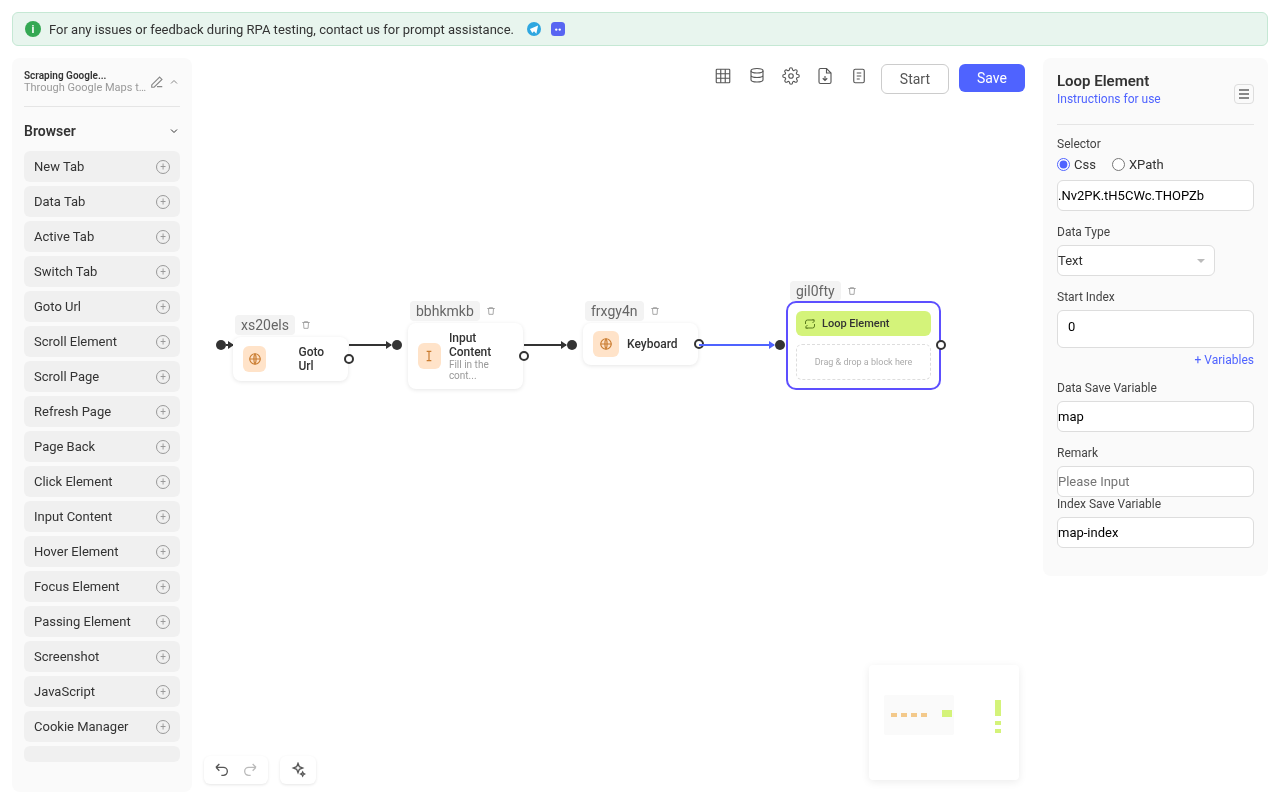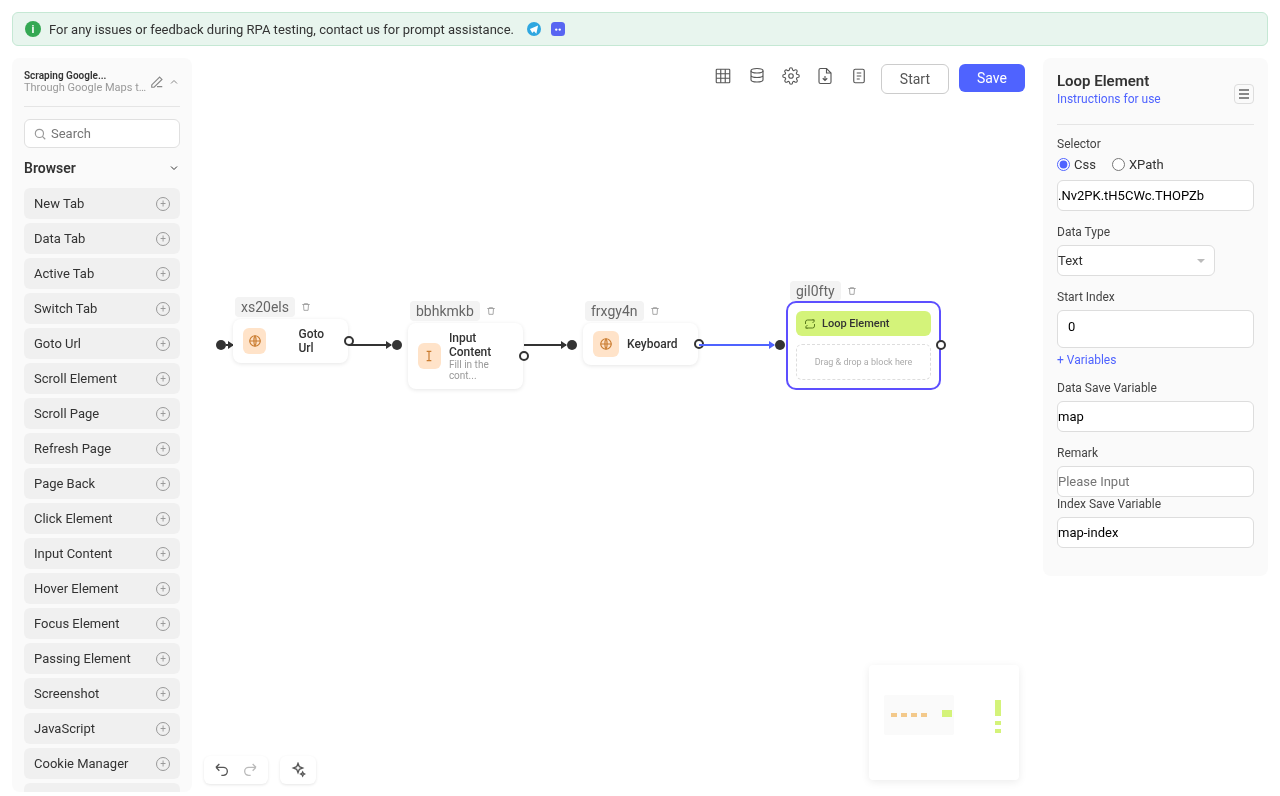--- a/index.html
+++ b/index.html
@@ -74,21 +74,21 @@
 .panel-title { font-weight: 600; font-size: 15px; }
 .panel-link { font-size: 12px; color: #4f63ff; cursor: pointer; margin-top: 2px; margin-bottom: 10px; display: block;}
 .panel-box hr { border: none; border-top: 1px solid #e5e5e5; margin: 8px 0 12px 0; }
 .field-label { font-size: 12px; color: #444; margin-bottom: 6px; display: block; }
 .radio-row { display: flex; gap: 16px; margin-bottom: 8px; font-size: 13px; }
 .radio-row label { display: flex; align-items: center; gap: 4px; }
 .radio-row input { accent-color: #4f63ff; }
 .field-input, .field-select { width: 100%; border: 1px solid #ddd; border-radius: 6px; padding: 7px 0; font-size: 13px; background: #fff; }
 .field-group { margin-bottom: 14px; }
 .textarea { width: 100%; border: 1px solid #ddd; border-radius: 6px; padding: 8px 10px; font-size: 13px; resize: none; height: 38px; }
-.var-link { text-align: left; font-size: 12px; color: #4f63ff; display: block; margin-top: 2px; cursor: pointer;}
+.var-link { text-align: right; font-size: 12px; color: #4f63ff; display: block; margin-top: 2px; cursor: pointer;}
 .select-wrap { position: relative; width: 158px;}
 .select-wrap::after { content: ''; position: absolute; right: 10px; top: 14px; border-left: 4px solid transparent; border-right: 4px solid transparent; border-top: 4px solid #bbb; }
 .list-icon { display:flex; flex-direction:column; gap:2px; padding:4px; border:1px solid #ddd; border-radius:4px; cursor:pointer;}
 .list-icon span { width:10px; height:2px; background:#888;}
 
 svg { display: block; }
 </style>
 </head>
 <body>
 
@@ -125,29 +125,20 @@
             <path d="M12 20h9M16.5 3.5l4 4L7 21H3v-4z"></path>
           </svg>
       </span>
       <span style="cursor:pointer; margin-left:4px;">
         <svg width="12" height="12" viewBox="0 0 24 24" fill="none" stroke="#888" stroke-width="2">
             <path d="M18 15l-6-6-6 6"></path>
           </svg>
       </span>
     </div>
     <hr>
-    <div class="search">
-      <span class="search-icon">
-        <svg width="14" height="14" viewBox="0 0 24 24" fill="none" stroke="#999" stroke-width="2">
-            <circle cx="11" cy="11" r="7"></circle>
-            <path d="M21 21l-5-5"></path>
-          </svg>
-      </span>
-      <input placeholder="Search" style="">
-    </div>
     <div class="category">
       <span>Browser</span>
       <svg width="12" height="12" viewBox="0 0 24 24" fill="none" stroke="#333" stroke-width="2">
           <path d="M6 9l6 6 6-6"></path>
         </svg>
     </div>
     <div class="block-list" id="block-list">
         <div class="block-item">
           <span>New Tab</span>
           <span class="add-icon">+</span>
@@ -254,21 +245,21 @@
         </span>
       <button class="btn btn-outline">Start</button>
       <button class="btn btn-primary">Save</button>
     </div>
 
     <div class="canvas">
 
       <div class="start-port" style="left:12px; top:282px;"></div>
       <div class="edge" style="left:22px; top:286px; width:7px;"></div>
 
-      <div class="node" style="left:29px; top:261px; width:110px;gap:32px;">
+      <div class="node" style="left:29px; top:279px; width:110px;gap:32px;">
         <div class="node-tag">
           <span class="tag-text">xs20els</span>
           <span class="del">
               <svg width="10" height="10" viewBox="0 0 24 24" fill="none" stroke="#999" stroke-width="2">
                 <path d="M3 6h18M8 6V4h8v2M6 6l1 14h10l1-14"></path>
               </svg>
             </span>
         </div>
         <div class="icon orange">
             <svg width="14" height="14" viewBox="0 0 24 24" fill="none" stroke="currentColor" stroke-width="2">

